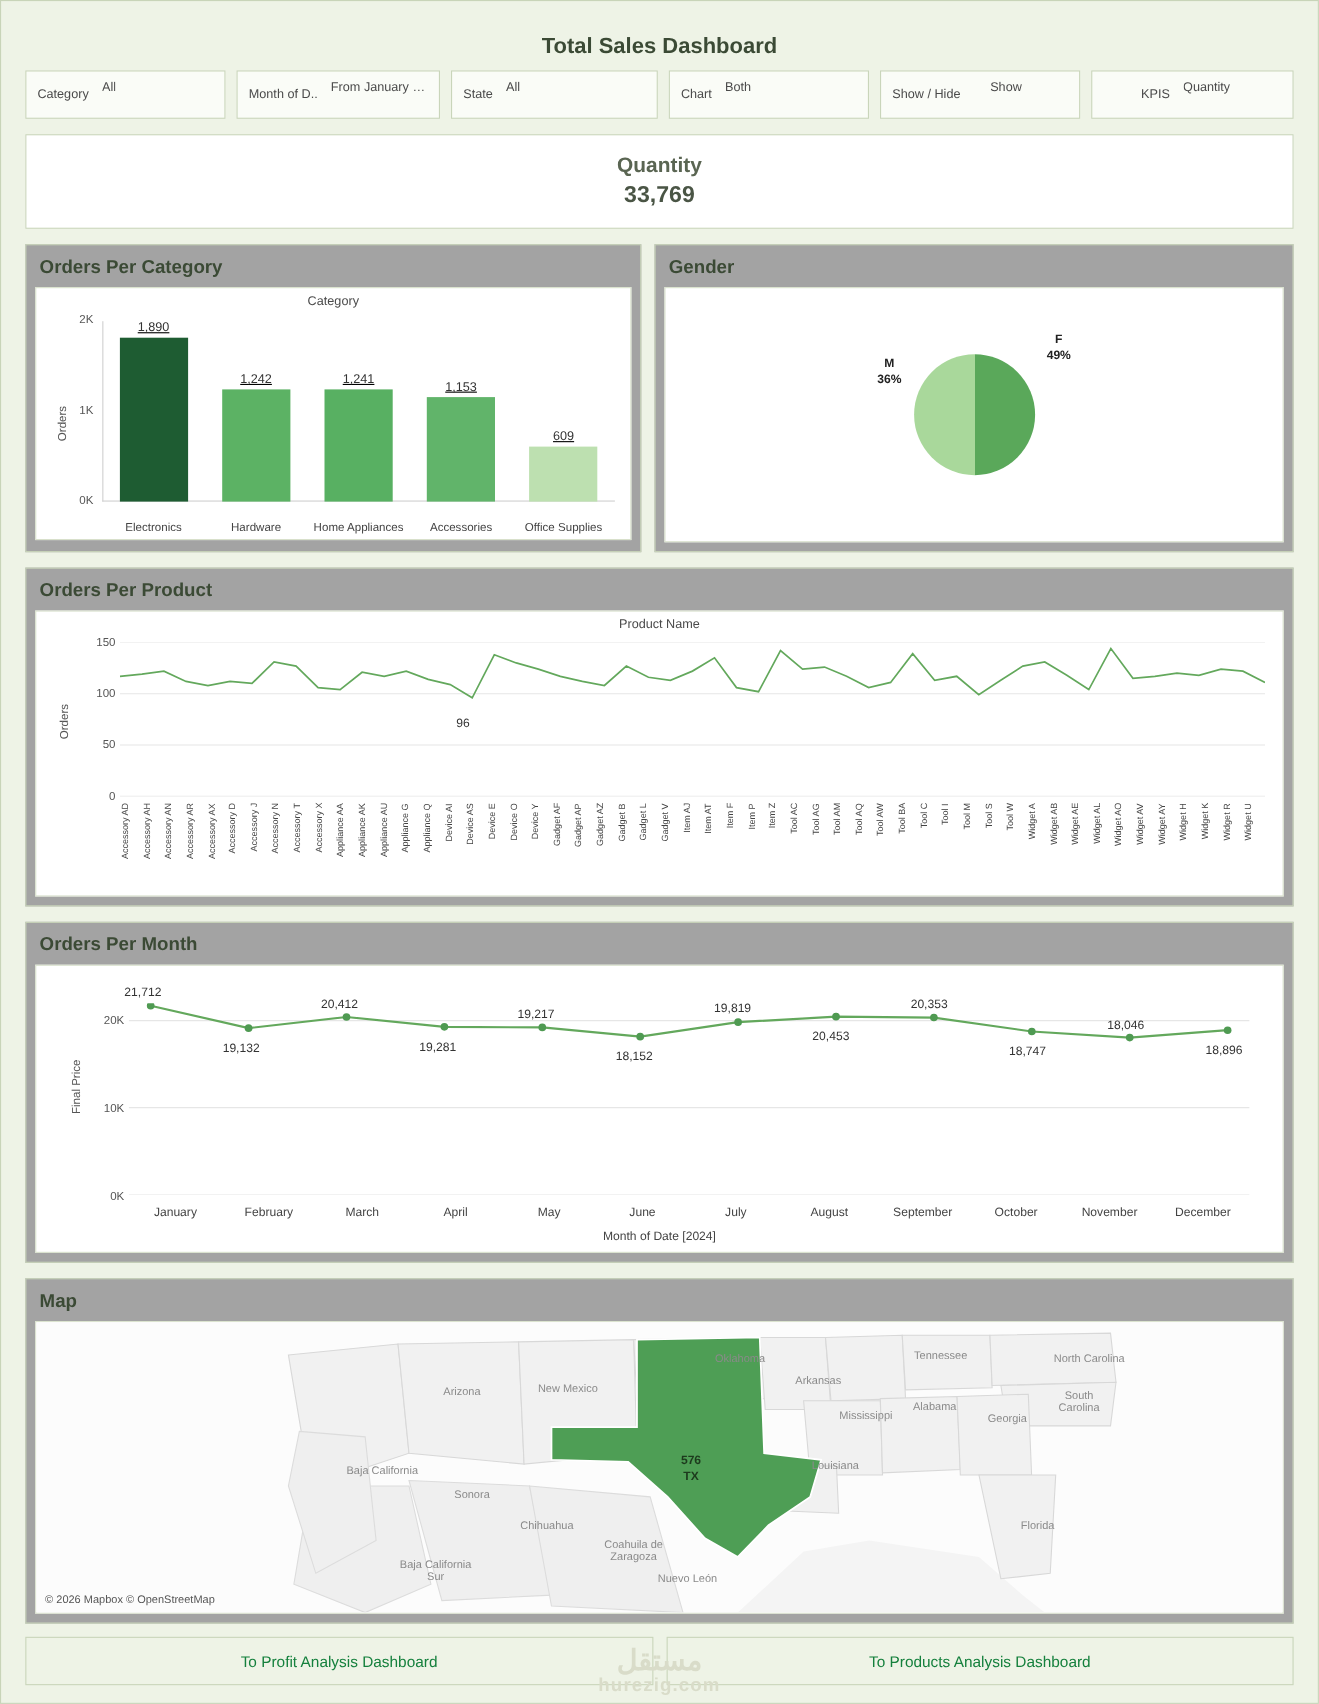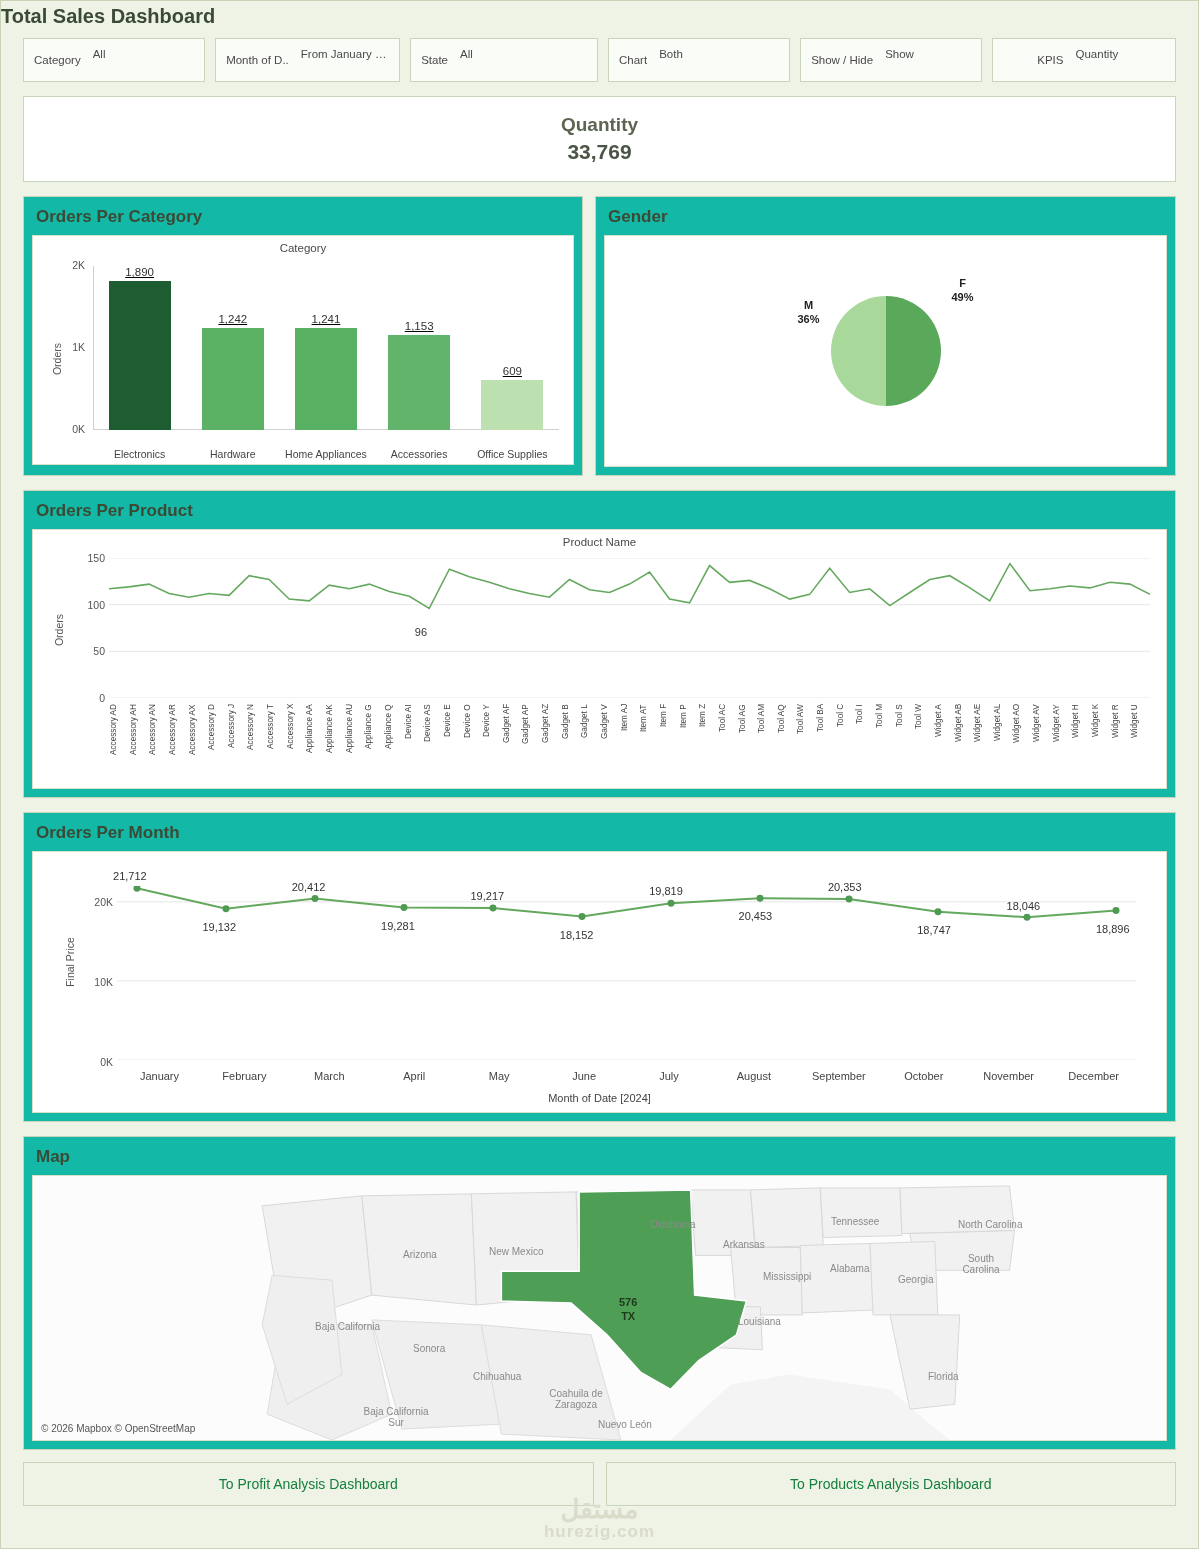--- a/index.html
+++ b/index.html
@@ -9,24 +9,25 @@
     font-family: "Liberation Sans", sans-serif;
   }
   #page {
     width: 1199px; height: 1549px;
     background: #eef3e6;
     border: 1px solid #c8d4b8;
     position: relative;
     overflow: hidden;
   }
   .title-bar {
+    text-align: center;
     font-size: 20px;
     font-weight: bold;
     color: #3b4a35;
-    padding: 4px 0 10px 0;
+    padding: 30px 0 10px 0;
   }
   .filter-row {
     display: flex;
     gap: 10px;
     padding: 0 22px;
   }
   .filter {
     background: #fafcf7;
     border: 1px solid #c9d5ba;
     height: 44px;
@@ -47,21 +48,21 @@
     position: relative;
     top: -6px;
     white-space: nowrap;
     overflow: hidden;
     text-overflow: ellipsis;
   }
   .f-cat { width: 190px; }
   .f-month { width: 185px; }
   .f-state { width: 196px; }
   .f-chart { width: 190px; }
-  .f-show { width: 190px; }
+  .f-show { width: 190px; gap: 15px; }
   .f-kpis { width: 190px; padding-left: 44px; }
 
   .kpi-card {
     margin: 14px 22px 0 22px;
     background: #ffffff;
     border: 1px solid #c9d5ba;
     height: 86px;
     display: flex;
     flex-direction: column;
     align-items: center;
@@ -69,21 +70,21 @@
   }
   .kpi-title { font-size: 19px; color: #5a6552; font-weight: bold; }
   .kpi-value { font-size: 21px; color: #4a5545; font-weight: bold; margin-top: 4px; }
 
   .row-2 {
     display: flex;
     gap: 12px;
     margin: 14px 22px 0 22px;
   }
   .panel {
-    background: #14b8a6;
+    background: #a3a3a3;
     border: 1px solid #c9d5ba;
   }
   .panel-title {
     font-size: 17px;
     font-weight: bold;
     color: #3b4a35;
     padding: 10px 12px 8px 12px;
   }
   .panel-body {
     background: #ffffff;
@@ -179,21 +180,21 @@
     position: absolute; left: 84px; right: 30px; bottom: 30px;
     display: flex;
   }
   .month-xlabels span { flex: 1; text-align: center; font-size: 11px; color: #444; }
   .month-xtitle { position: absolute; left: 0; right: 0; bottom: 8px; text-align: center; font-size: 11px; color: #444; }
 
   
   .map-body { height: 266px; position: relative; background: #ffffff; overflow: hidden; }
   .map-bg { position: absolute; inset: 0; background: #fbfbfb; }
   .map-credit { position: absolute; left: 8px; bottom: 6px; font-size: 10px; color: #555; }
-  .map-state-label { position: absolute; font-size: 10px; color: #8a8a8a; margin-top: 15px; }
+  .map-state-label { position: absolute; font-size: 10px; color: #8a8a8a; }
   .tx-label { position: absolute; left: 586px; top: 120px; font-size: 11px; color: #1d3a1d; font-weight: bold; text-align: center; line-height: 1.25; }
 
   .footer-row {
     display: flex;
     gap: 12px;
     margin: 12px 22px 0 22px;
   }
   .footer-btn {
     flex: 1;
     background: #eef3e6;

